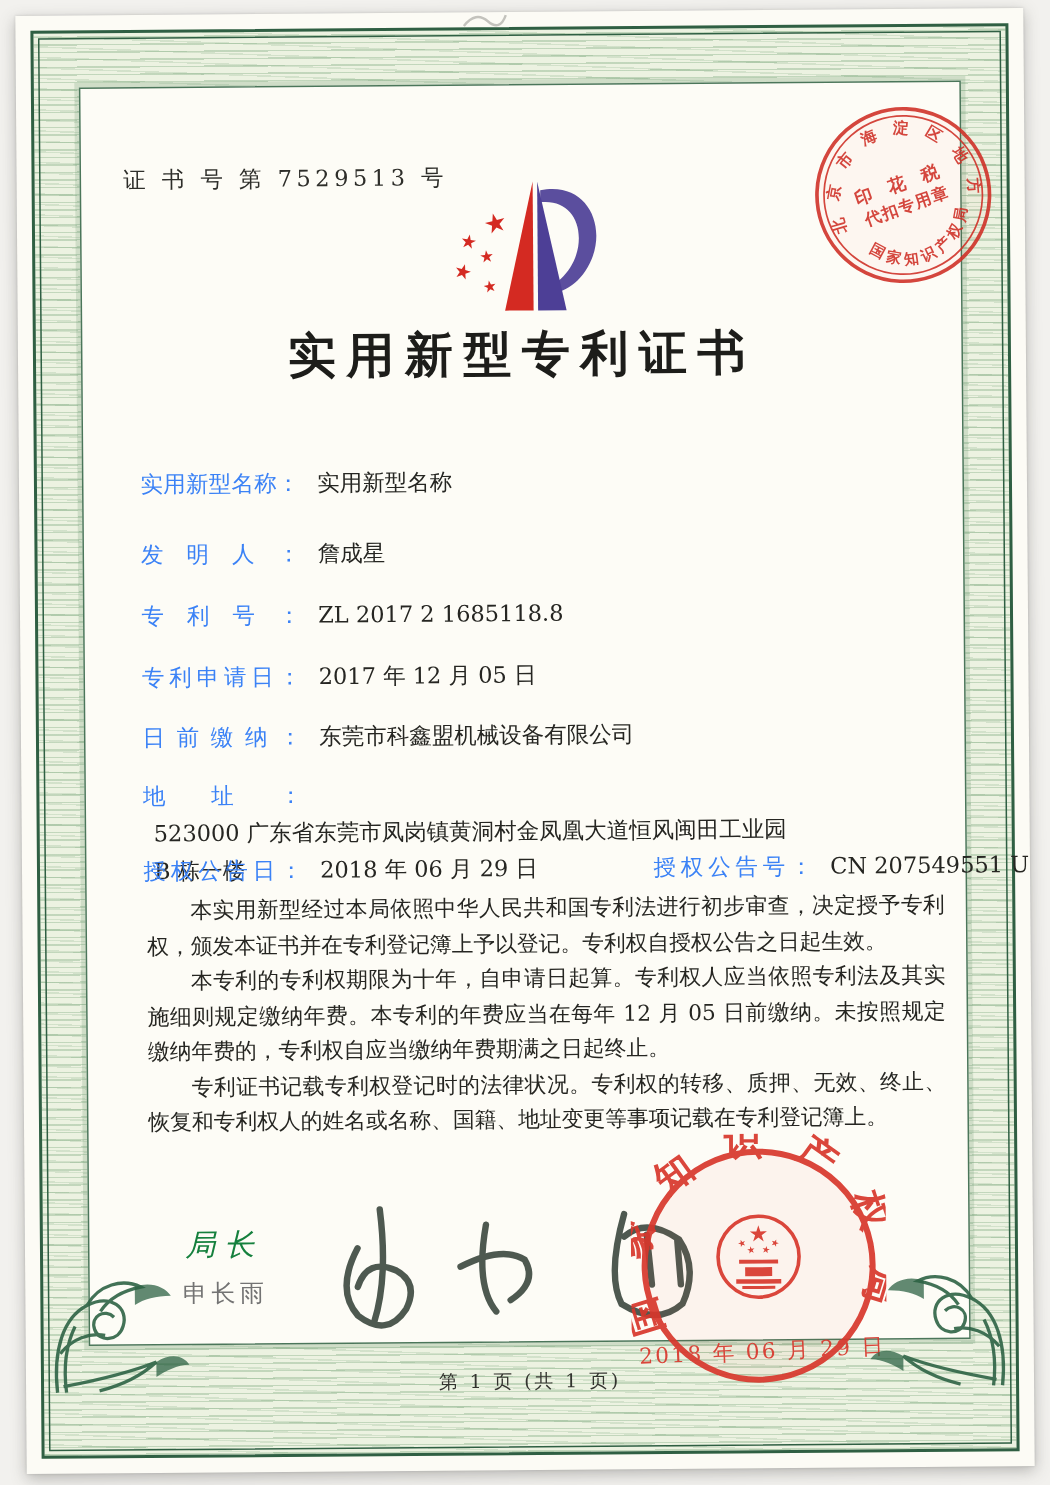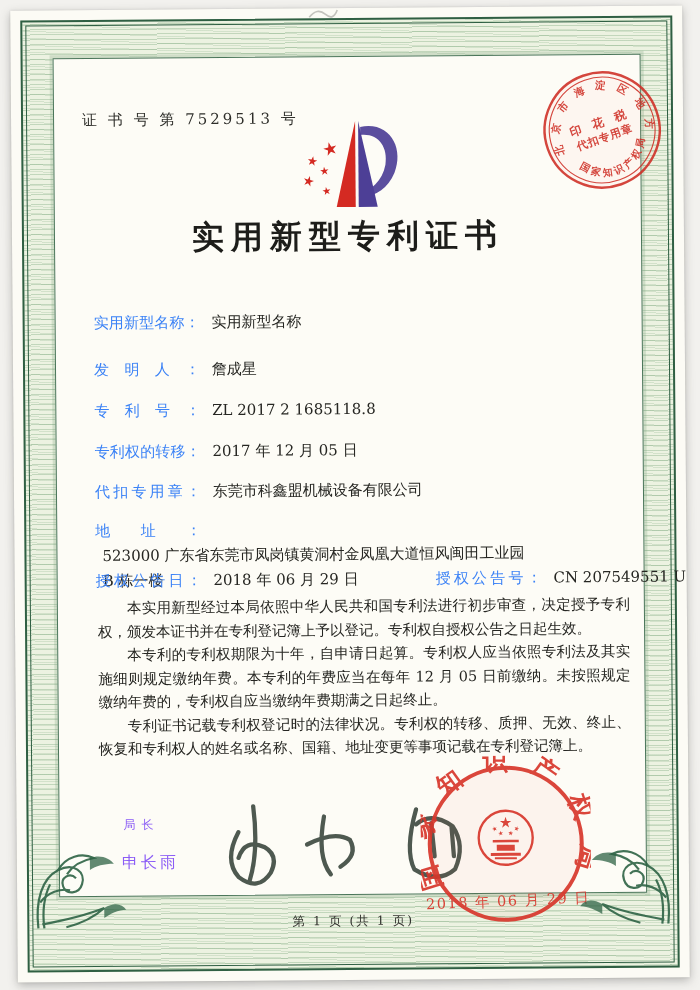--- a/index.html
+++ b/index.html
@@ -42,22 +42,22 @@
   .frow.wrap{white-space:normal;}
   .flabel{display:inline-block;width:106px;text-align:justify;text-align-last:justify;vertical-align:top;color:#3b82f6;}
   .fvalue{display:inline-block;margin-left:7px;vertical-align:top;color:#262622;}
   .fvalue.addr{width:432px;}
   .grant-right{position:absolute;left:340px;top:0;}
   .paras{
     position:absolute;left:40px;top:538px;width:532px;
     font-size:14.5px;line-height:23.5px;text-align:justify;color:#262622;
   }
   .paras p{margin:0;text-indent:2em;}
-  .director-label{position:absolute;left:64px;top:758px;font-size:12px;letter-spacing:6px;color:#8b5cf6;}
-  .director-name{position:absolute;left:62px;top:794px;font-size:16px;letter-spacing:3px;color:#8b5cf6;}
+  .director-label{position:absolute;left:64px;top:758px;font-size:20px;letter-spacing:6px;color:#15803d;font-style:italic;}
+  .director-name{position:absolute;left:62px;top:794px;font-size:16px;letter-spacing:3px;color:#737373;}
   .signature{position:absolute;left:138px;top:730px;width:300px;height:110px;}
   .main-seal{position:absolute;left:361px;top:700px;width:170px;height:182px;opacity:.92;}
   .tax-seal{position:absolute;left:482px;top:9px;width:132px;height:132px;transform:rotate(-19deg);opacity:.88;}
   .footer{
     position:absolute;left:0;top:905px;width:100%;text-align:center;
     font-size:12.5px;letter-spacing:2px;color:#33332f;
   }
   .flourish{position:absolute;bottom:50px;width:100px;height:100px;}
   .flourish.bl{left:13px;}
   .flourish.br{right:13px;transform:scaleX(-1);}
@@ -106,25 +106,25 @@
     </div>
     <div class="frow" style="top:299px;">
       <span class="flabel">发明人：</span>
       <span class="fvalue">詹成星</span>
     </div>
     <div class="frow" style="top:340px;">
       <span class="flabel">专利号：</span>
       <span class="fvalue">ZL 2017 2 1685118.8</span>
     </div>
     <div class="frow" style="top:381px;">
-      <span class="flabel">专利权的转移：</span>
+      <span class="flabel">专利申请日：</span>
       <span class="fvalue">2017 年 12 月 05 日</span>
     </div>
     <div class="frow" style="top:421px;">
-      <span class="flabel">代扣专用章：</span>
+      <span class="flabel">日前缴纳：</span>
       <span class="fvalue">东莞市科鑫盟机械设备有限公司</span>
     </div>
     <div class="frow wrap" style="top:460px;">
       <span class="flabel">地址：</span>
       <span class="fvalue addr">523000 广东省东莞市凤岗镇黄洞村金凤凰大道恒风闽田工业园 B 栋一楼</span>
     </div>
 
     <div class="frow" style="top:510px;width:560px;">
       <span class="flabel">授权公告日：</span>
       <span class="fvalue">2018 年 06 月 29 日</span>

